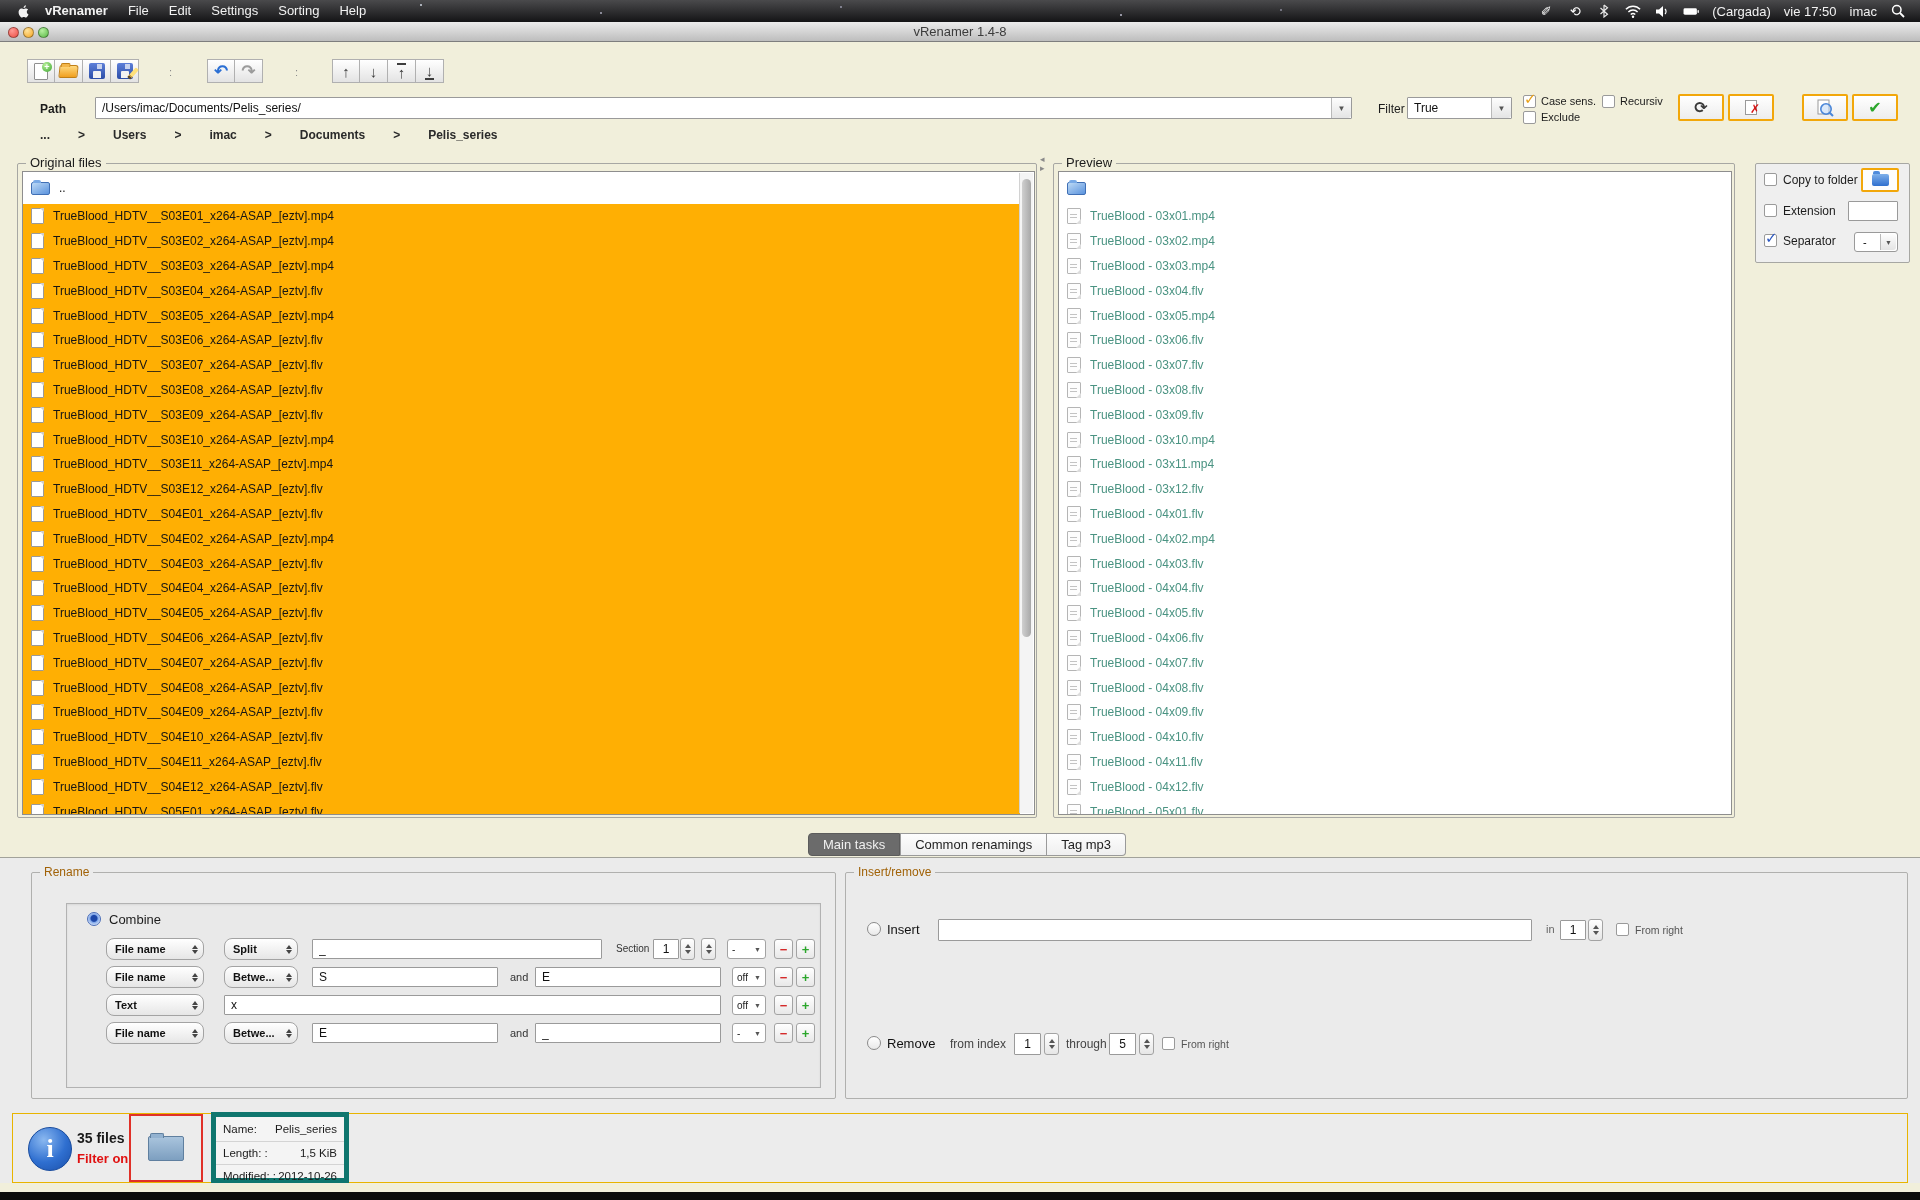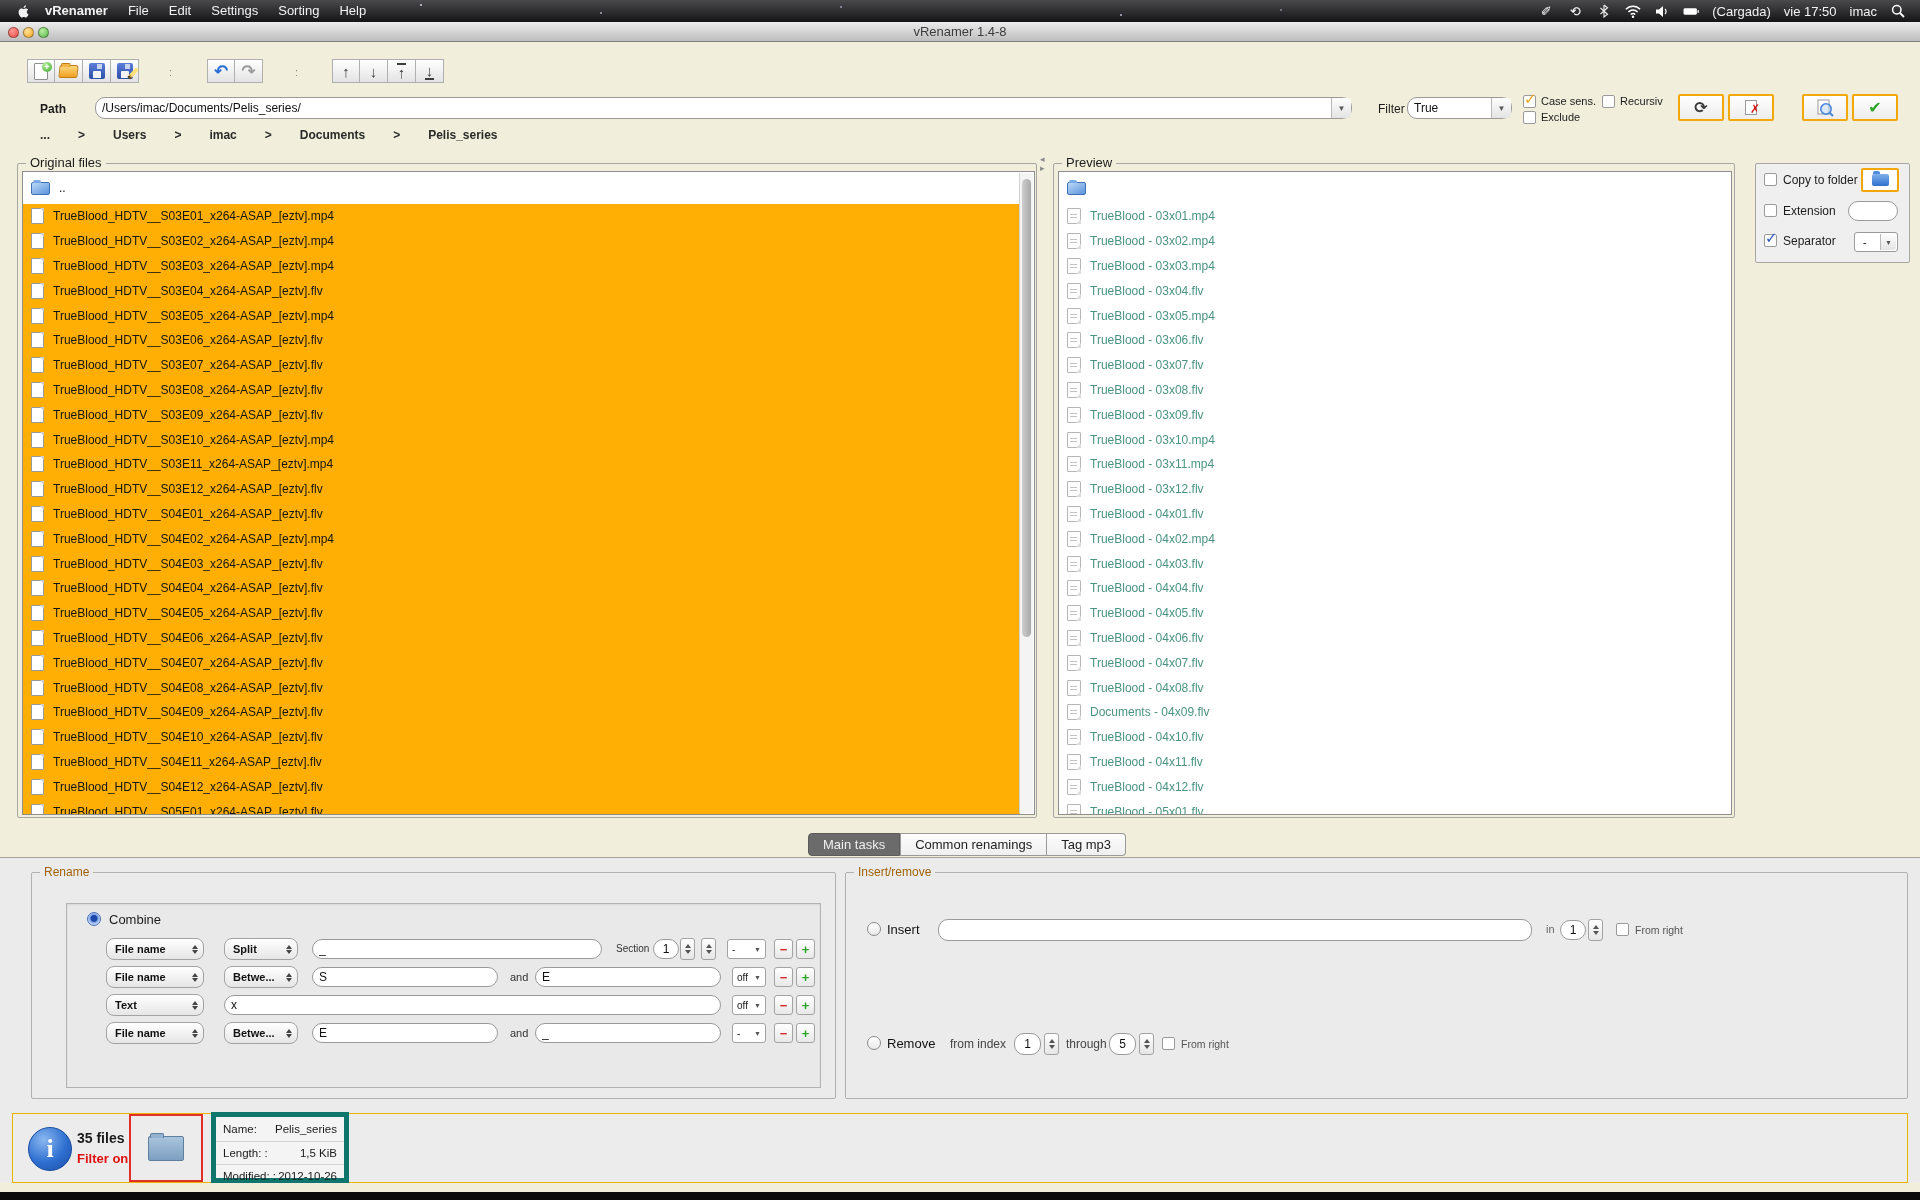--- a/index.html
+++ b/index.html
@@ -61,21 +61,21 @@
     background:#f3b64a; border:1px solid #c07f16; border-bottom:none; border-radius:2px 2px 0 0; }
   .floppy { width:16px; height:16px; background:linear-gradient(#5d7fd8,#2c4da8); border-radius:2px; position:relative; }
   .floppy::before { content:''; position:absolute; left:4px; bottom:1px; width:8px; height:7px; background:#f2f2f2; border-radius:1px 1px 0 0; }
   .floppy::after { content:''; position:absolute; right:3px; top:1px; width:5px; height:5px; background:#c7d2ee; }
   .pencil { position:absolute; right:3px; bottom:2px; width:4px; height:13px; border-radius:1px;
     background:linear-gradient(#ffe07a 0 70%, #caa04a 70% 85%, #5a4a2a 85%); transform:rotate(42deg); }
 
   
   .lbl { position:absolute; font-size:12px; color:#1c1c1c; }
   .bold { font-weight:bold; }
-  .field { background:#fff; border:1px solid #9a9a9a; border-radius:10px; font-size:12px; color:#111;
+  .field { background:#fff; border:1px solid #9a9a9a; border-radius:1px; font-size:12px; color:#111;
     font-family:"Liberation Sans","DejaVu Sans",sans-serif; padding:0 6px; }
   .combo-arrow { position:absolute; top:1px; right:1px; bottom:1px; width:20px; background:linear-gradient(#fdfdfd,#e4e4e4);
     border-left:1px solid #b9b9b9; border-radius:0 3px 3px 0; display:flex; align-items:center; justify-content:center;
     font-size:8px; color:#555; }
   .chk { position:absolute; width:13px; height:13px; background:#fff; border:1px solid #9a9a9a; border-radius:2px; }
   .chk .mark { position:absolute; left:0px; top:-6px; font-size:15px; font-weight:bold; }
   .mark.orange { color:#e9a117; }
   .mark.blue { color:#2b57c0; }
   .obtn { position:absolute; width:46px; height:27px; border:2px solid #f2a70a; border-radius:2px;
     background:linear-gradient(#ffffff,#ededed); display:flex; align-items:center; justify-content:center; }
@@ -602,21 +602,21 @@
             <span class="pv-text">TrueBlood - 04x07.flv</span>
           </div>
 
           <div class="lrow">
             <span class="dicon"></span>
             <span class="pv-text">TrueBlood - 04x08.flv</span>
           </div>
 
           <div class="lrow">
             <span class="dicon"></span>
-            <span class="pv-text">Documents - 04x09.flv</span>
+            <span class="pv-text">TrueBlood - 04x09.flv</span>
           </div>
 
           <div class="lrow">
             <span class="dicon"></span>
             <span class="pv-text">TrueBlood - 04x10.flv</span>
           </div>
 
           <div class="lrow">
             <span class="dicon"></span>
             <span class="pv-text">TrueBlood - 04x11.flv</span>

